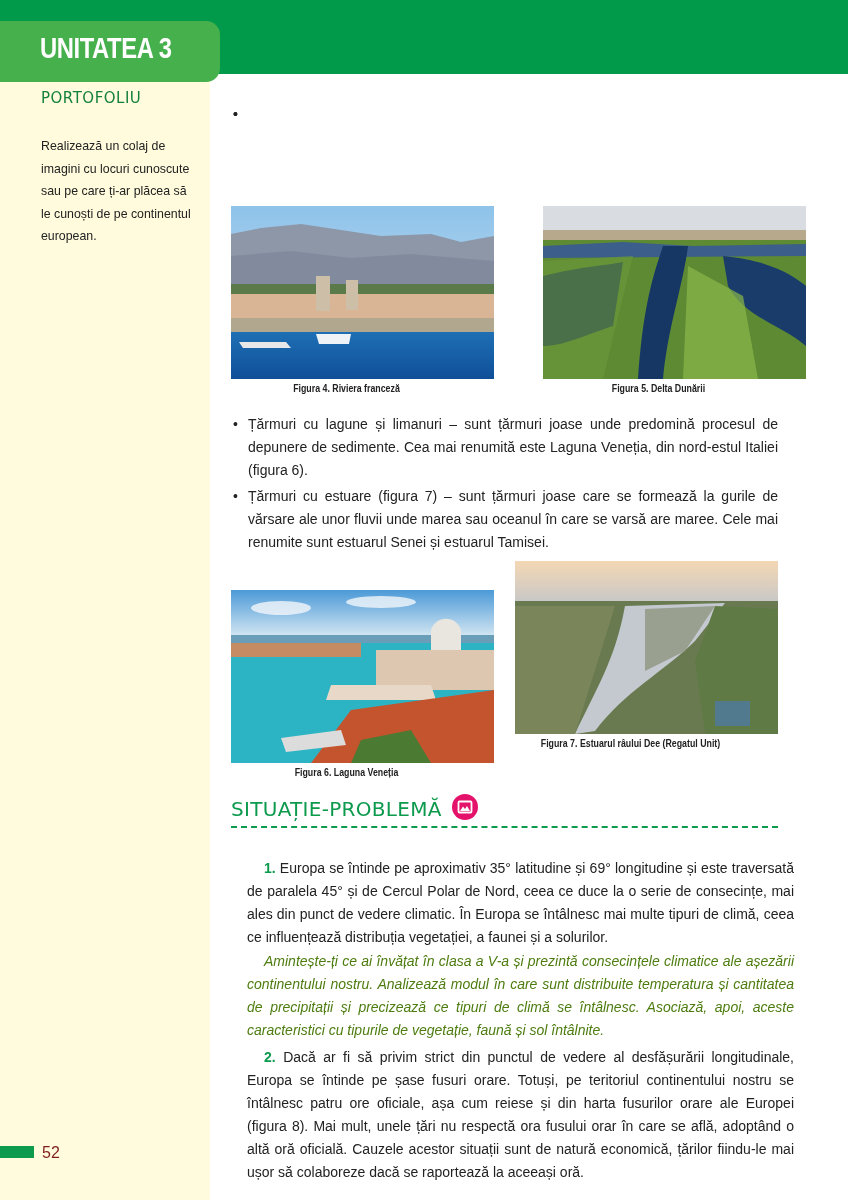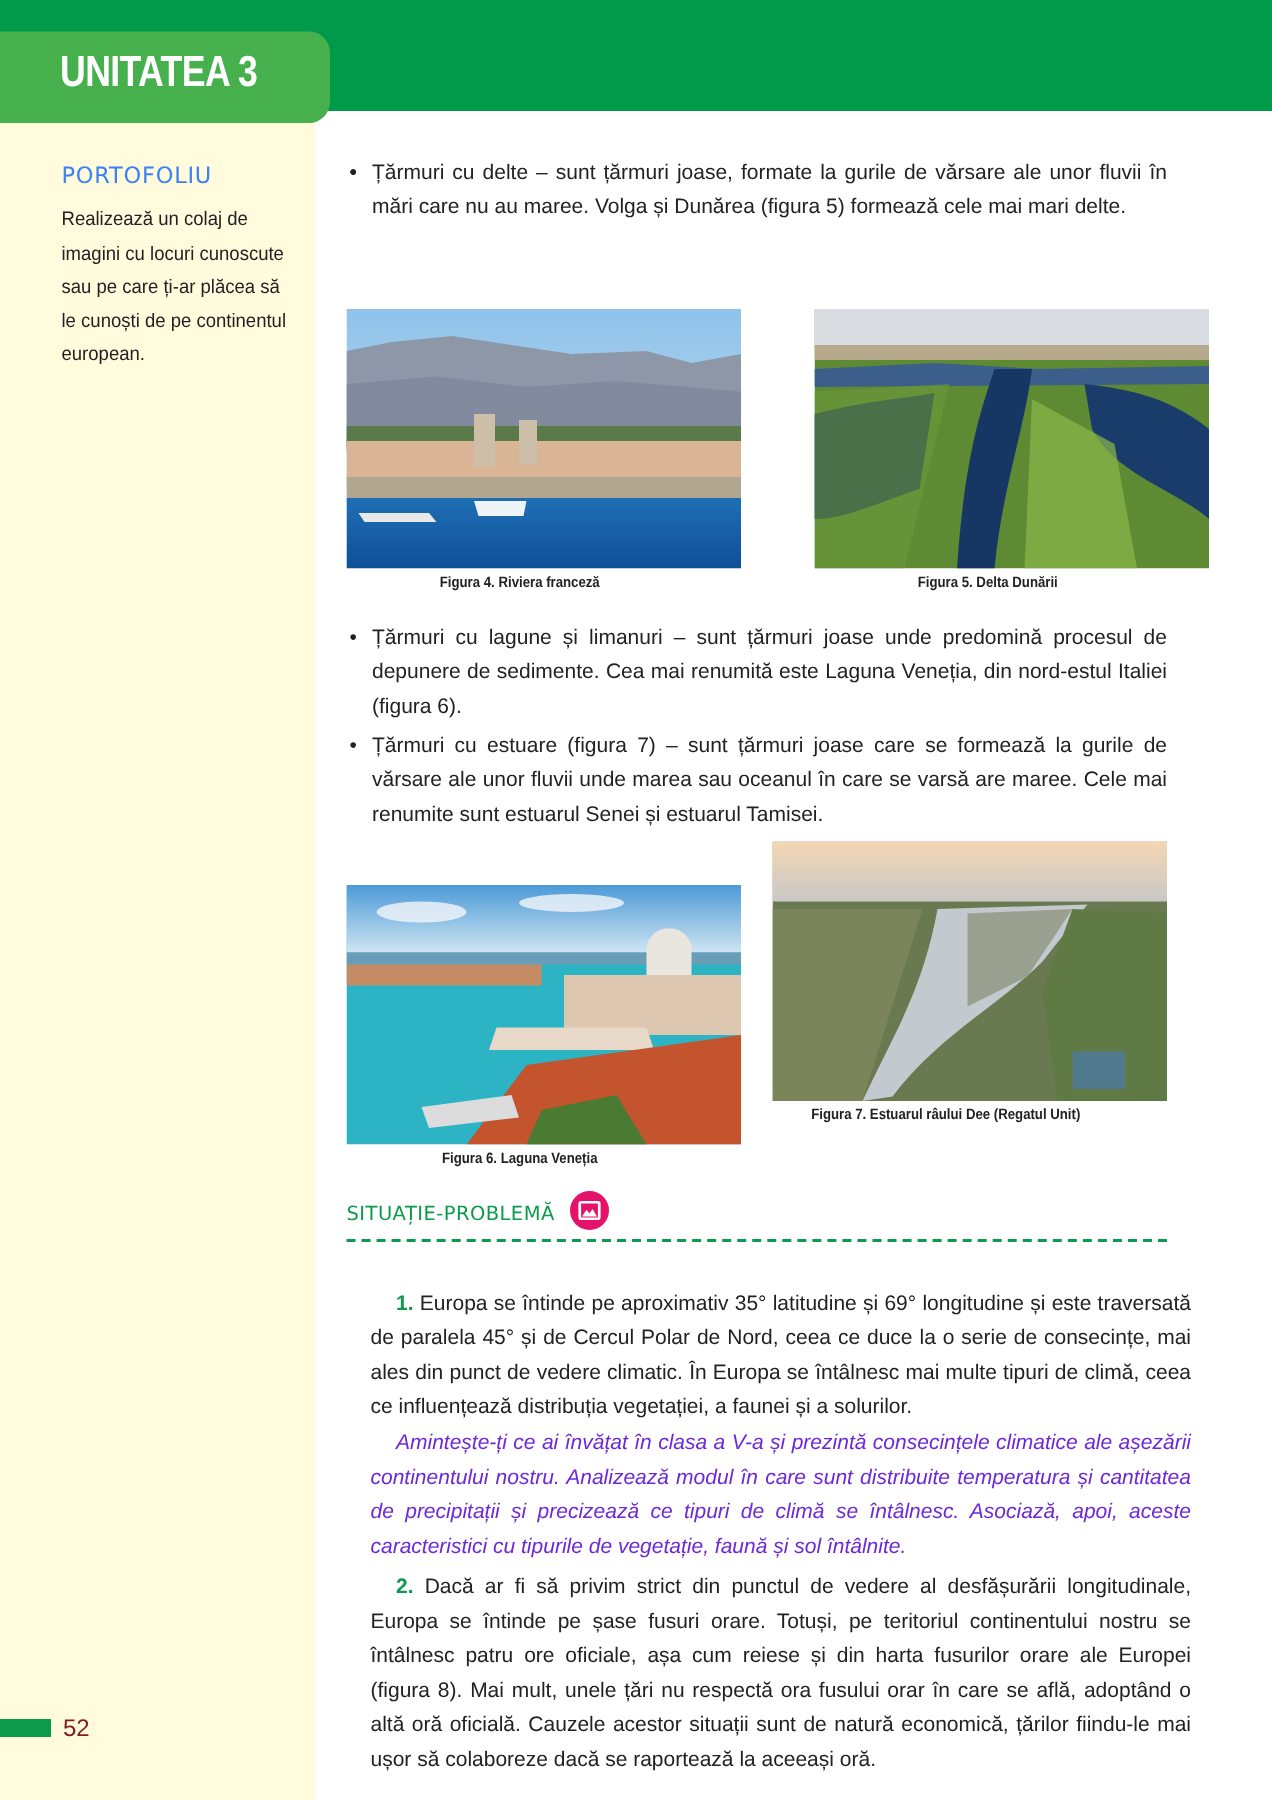--- a/index.html
+++ b/index.html
@@ -5,63 +5,63 @@
   html, body { margin: 0; padding: 0; }
   body { width: 848px; height: 1200px; position: relative; background: #ffffff; overflow: hidden;
          font-family: "Liberation Sans", "DejaVu Sans", sans-serif; color: #222; }
   .top-band { position: absolute; left: 0; top: 0; width: 848px; height: 74px; background: #009a4a; }
   .sidebar { position: absolute; left: 0; top: 74px; width: 210px; height: 1126px; background: #fffbdc; }
   .unit-tab { position: absolute; left: 0; top: 21px; width: 220px; height: 61px; background: #46b04d;
               border-radius: 0 14px 14px 0; }
   .unit-title { position: absolute; left: 40px; top: 32px; font-family: "Liberation Sans", sans-serif;
                 font-weight: bold; font-size: 29px; color: #fff; letter-spacing: -0.5px; transform: scaleX(0.82);
                 transform-origin: left top; }
-  .portfolio-title { position: absolute; left: 41px; top: 108px; font-family: "DejaVu Sans", sans-serif;
-                     font-size: 15px; color: #3b82f6; letter-spacing: 0.5px; text-align: center; }
+  .portfolio-title { position: absolute; left: 41px; top: 89px; font-family: "DejaVu Sans", sans-serif;
+                     font-size: 15px; color: #15803d; letter-spacing: 0.5px; text-align: center; }
   .portfolio-text { position: absolute; left: 41px; top: 135px; width: 160px; font-size: 13px; line-height: 22.5px;
                     color: #222; transform: scaleX(0.95); transform-origin: left top; }
   .page-num-bar { position: absolute; left: 0; top: 1146px; width: 34px; height: 12px; background: #0c9a4d; }
   .page-num { position: absolute; left: 42px; top: 1144px; font-size: 16px; color: #7f1d1d; }
 
   .main { position: absolute; left: 231px; width: 547px; }
   .bullets { list-style: none; margin: 0; padding: 0; }
   .bullets li { position: relative; padding-left: 17px; font-size: 14px; line-height: 23px; text-align: justify; margin-bottom: 3px; }
   .bullets li .dot { position: absolute; left: 2px; top: 0; font-size: 14px; }
   .b1 { top: 100px; }
   .b2 { top: 413px; }
 
   .fig { position: absolute; width: 231px; }
   .fig .photo { width: 263px; height: 173px; display: block; }
   .fig .cap { text-align: center; font-size: 10px; font-weight: bold; margin-top: 4px; transform: scaleX(0.88); color: #222; }
 
   .section-head { position: absolute; left: 231px; top: 796px; width: 547px; height: 30px; border-bottom: 2px dashed #0c9a4d; }
-  .section-title { font-family: "DejaVu Sans", sans-serif; font-size: 13px; color: #0c9a4d; letter-spacing: 0.3px; display: inline-block; vertical-align: middle; }
+  .section-title { font-family: "DejaVu Sans", sans-serif; font-size: 20px; color: #0c9a4d; letter-spacing: 0.3px; display: inline-block; vertical-align: middle; }
   .section-icon { display: inline-block; vertical-align: middle; width: 26px; height: 26px; border-radius: 50%; background: #e5126b; margin-left: 6px; position: relative; top: -2px; }
   .para { position: absolute; left: 231px; width: 547px; font-size: 14px; line-height: 23px; text-align: justify; text-indent: 17px; margin: 16px; }
   .para .num { color: #0c9a4d; font-weight: bold; }
-  .para.green { color: #6d28d9; font-style: italic; }
+  .para.green { color: #4d7c0f; font-style: italic; }
 </style>
 </head>
 <body>
 
 <div class="top-band"></div>
 <div class="sidebar"></div>
 <div class="unit-tab"></div>
 <div class="unit-title">UNITATEA 3</div>
 
 <div class="portfolio-title">PORTOFOLIU</div>
 <div class="portfolio-text">Realizează un colaj de imagini cu locuri cunoscute sau pe care ți-ar plăcea să le cunoști de pe continentul european.</div>
 
 <div class="page-num-bar"></div>
 <div class="page-num">52</div>
 
 <div class="main b1">
   <ul class="bullets">
     <li><span class="dot">•</span></li>
-    <li><span class="dot">•</span><span>Țărmuri cu delte – sunt țărmuri joase, formate la gurile de vărsare ale unor fluvii în mări care nu au maree. Volga și Dunărea (figura 5) formează cele mai mari delte.</span></li>
+    <li><span class="dot">•</span></li>
   </ul>
 </div>
 
 <div class="fig" style="left:231px; top:206px;">
   <svg class="photo" viewBox="0 0 263 173">
     <defs>
       <linearGradient id="sky4" x1="0" y1="0" x2="0" y2="1">
           <stop offset="0" stop-color="#8fc3ea"></stop>
           <stop offset="1" stop-color="#cfe3f2"></stop>
         </linearGradient>

